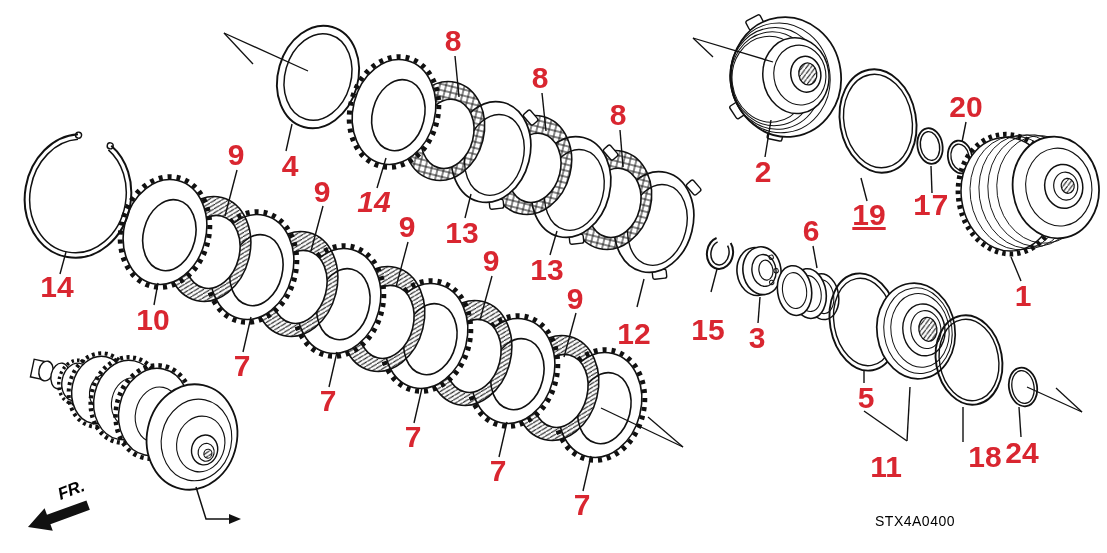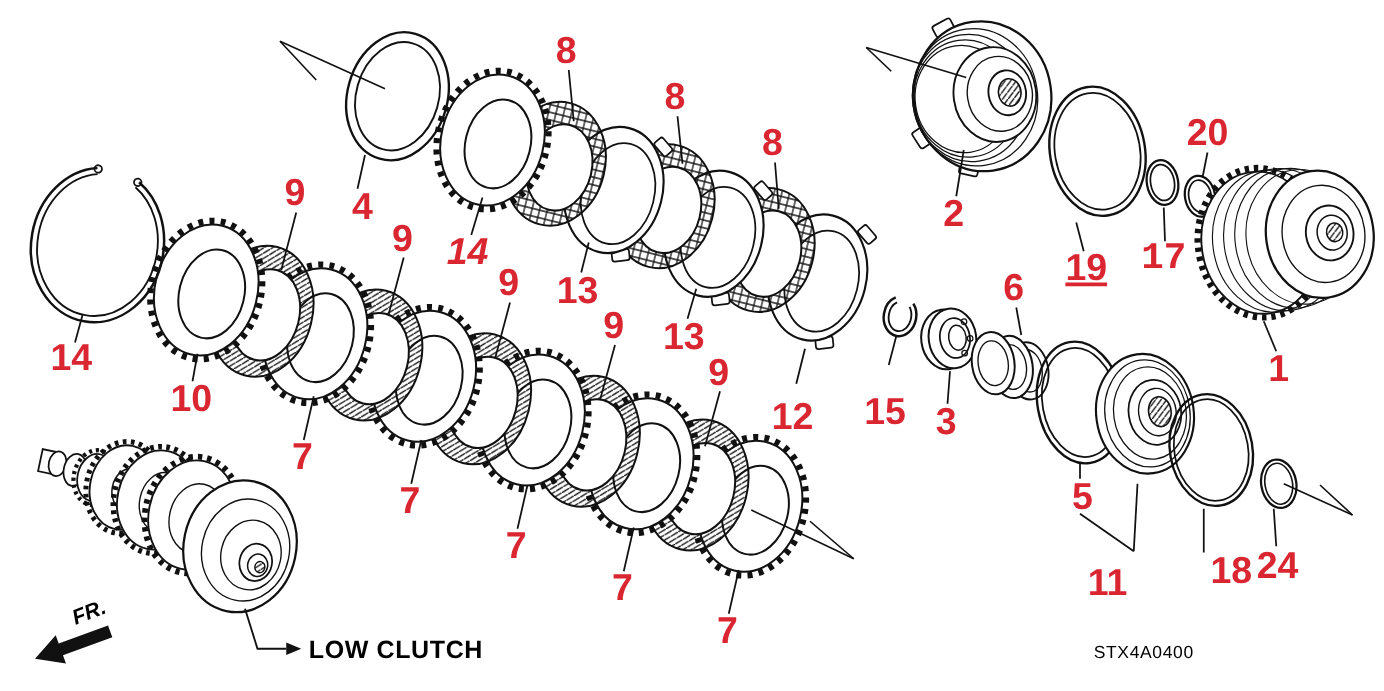--- a/index.html
+++ b/index.html
@@ -321,16 +321,15 @@
       <span class="callout" style="left: 374px; top: 202px; font-style: italic;">14</span>
       <span class="callout" style="left: 708px; top: 306px; margin-top: 24px;">15</span>
       <span class="callout" style="left: 57px; top: 287px;">14</span>
       <span class="callout" style="left: 931px; top: 207px; font-family: Liberation Mono, monospace;">17</span>
       <span class="callout" style="left: 985px; top: 457px;">18</span>
       <span class="callout" style="left: 869px; top: 215px; text-decoration: underline;">19</span>
       <span class="callout" style="left: 966px; top: 107px;">20</span>
       <span class="callout" style="left: 1022px; top: 453px;">24</span>
     </div>
 
-  <span id="low-clutch-text" class="txt">LOW CLUTCH</span>
   <span id="code-text" class="txt">STX4A0400</span>
   <span id="fr-text" class="txt">FR.</span>
 </div>
 
 </body></html>

